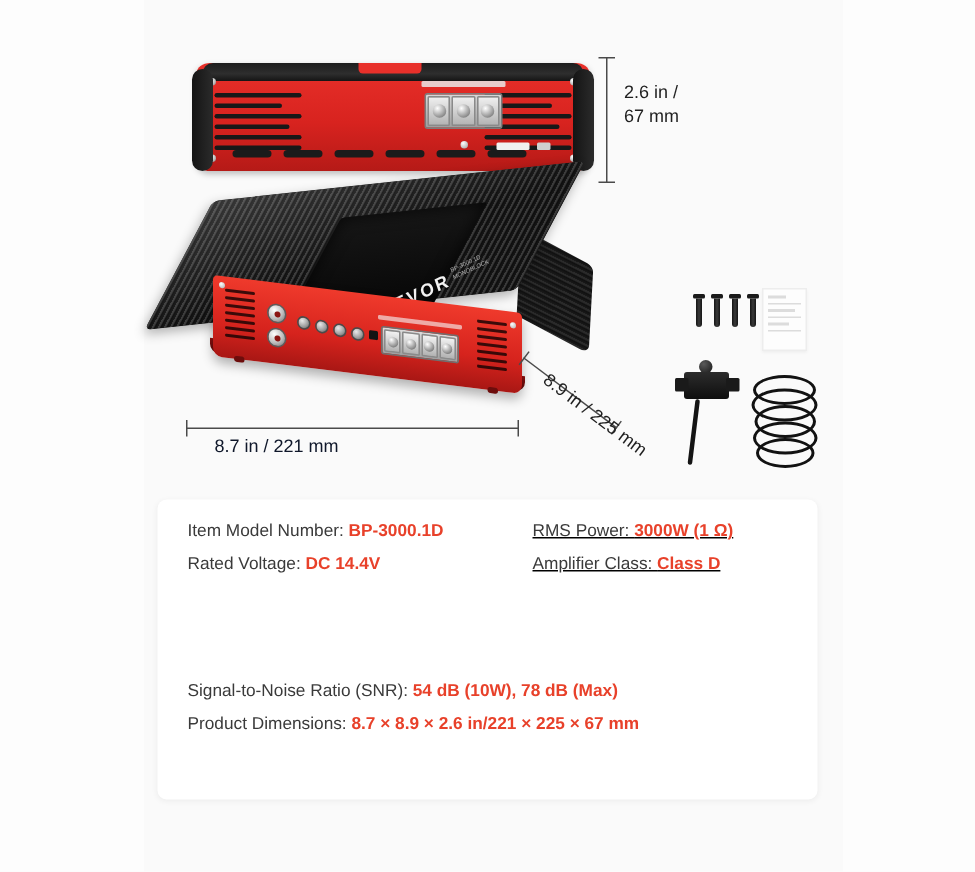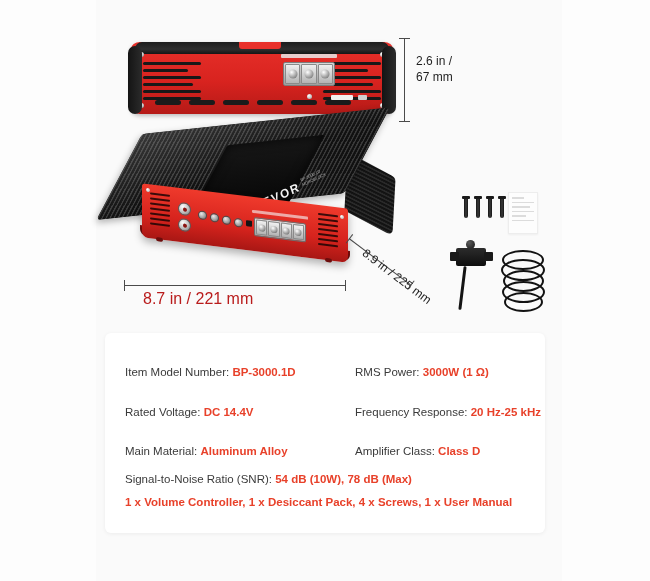--- a/index.html
+++ b/index.html
@@ -147,21 +147,21 @@
   .pterm b:after{content:"";position:absolute;left:50%;top:52%;width:7px;height:7px;transform:translate(-50%,-50%);
     border-radius:50%;background:radial-gradient(circle at 35% 30%,#fff,#888 70%,#555);}
   .pterm-lbl{position:absolute;left:110px;top:13px;width:56px;height:3px;background:#f2dede;opacity:.7;border-radius:1px;}
   .foot{position:absolute;bottom:-2px;width:7px;height:4px;background:#6d0d0c;border-radius:2px;}
   .fscrew{position:absolute;width:4px;height:4px;border-radius:50%;background:radial-gradient(circle at 35% 30%,#fff,#aaa);}
 
   
   .dim-h{position:absolute;left:124px;top:285px;width:222px;height:1px;background:#4a4a4a;}
   .dim-h:before,.dim-h:after{content:"";position:absolute;top:-5px;width:1px;height:11px;background:#4a4a4a;}
   .dim-h:before{left:0}.dim-h:after{right:0}
-  .dim-h-label{position:absolute;left:143px;top:290px;font-size:16px;color:#b91c1c;}
+  .dim-h-label{position:absolute;left:143px;top:290px;font-size:12px;color:#0f172a;}
   .dim-d{position:absolute;left:349px;top:238px;width:78px;height:1px;background:#4a4a4a;
     transform:rotate(37deg);transform-origin:left center;}
   .dim-d:before,.dim-d:after{content:"";position:absolute;top:-5px;width:1px;height:11px;background:#4a4a4a;}
   .dim-d:before{left:0}.dim-d:after{right:0}
   .dim-d-label{position:absolute;left:368px;top:246px;font-size:12px;color:#1f1f1f;
     transform:rotate(37deg);transform-origin:left top;white-space:nowrap;}
 
   
   .acc{position:absolute;left:440px;top:196px;width:120px;height:116px;}
   .screw{position:absolute;top:0;width:4px;height:22px;}
@@ -186,22 +186,22 @@
 
   
   .card{
     position:absolute;left:105px;top:333px;width:440px;height:200px;
     background:#ffffff;border-radius:6px;
     box-shadow:0 1px 4px rgba(0,0,0,.06);
   }
   .spec-grid{position:absolute;left:20px;top:11px;width:408px;}
   .col{position:absolute;top:0;}
   .col.left{left:0;width:225px;}
-  .col.right{left:230px;width:185px;}
-  .row{font-size:11.5px;line-height:21.5px;color:#3a3a3a;white-space:nowrap;margin-top:18px;}
+  .col.right{left:230px;width:185px;text-decoration:underline;}
+  .row{font-size:11.5px;line-height:21.5px;color:#3a3a3a;white-space:nowrap;}
   .row .v{color:#e8412a;font-weight:700;}
   .wide{position:absolute;left:0;top:107px;width:408px;}
   .acc-line{font-size:11.5px;line-height:21.5px;color:#e8412a;font-weight:700;margin-top:1px;}
 </style>
 </head>
 <body>
 
 <div class="page">
   <div class="bandL"></div>
   <div class="bandR"></div>
@@ -357,39 +357,35 @@
   <div class="card">
     <div class="spec-grid">
 
       <div class="col left">
         <div class="row">
           <span>Item Model Number: </span><span class="v">BP-3000.1D</span>
         </div>
         <div class="row">
           <span>Rated Voltage: </span><span class="v">DC 14.4V</span>
         </div>
-        <div class="row">
-          <span>Main Material: </span><span class="v">Aluminum Alloy</span>
-        </div>
       </div>
 
       <div class="col right">
         <div class="row">
           <span>RMS Power: </span><span class="v">3000W (1 Ω)</span>
         </div>
         <div class="row">
-          <span>Frequency Response: </span><span class="v">20 Hz-25 kHz</span>
-        </div>
-        <div class="row">
           <span>Amplifier Class: </span><span class="v">Class D</span>
         </div>
       </div>
 
       <div class="wide">
         <div class="row">
           <span>Signal-to-Noise Ratio (SNR): </span><span class="v">54 dB (10W), 78 dB (Max)</span>
         </div>
-        <div class="acc-line">1 x Volume Controller, 1 x Desiccant Pack, 4 x Screws, 1 x User Manual</div>
+        <div class="row">
+          <span>Product Dimensions: </span><span class="v">8.7 × 8.9 × 2.6 in/221 × 225 × 67 mm</span>
+        </div>
       </div>
 
     </div>
   </div>
 </div>
 
 </body></html>

